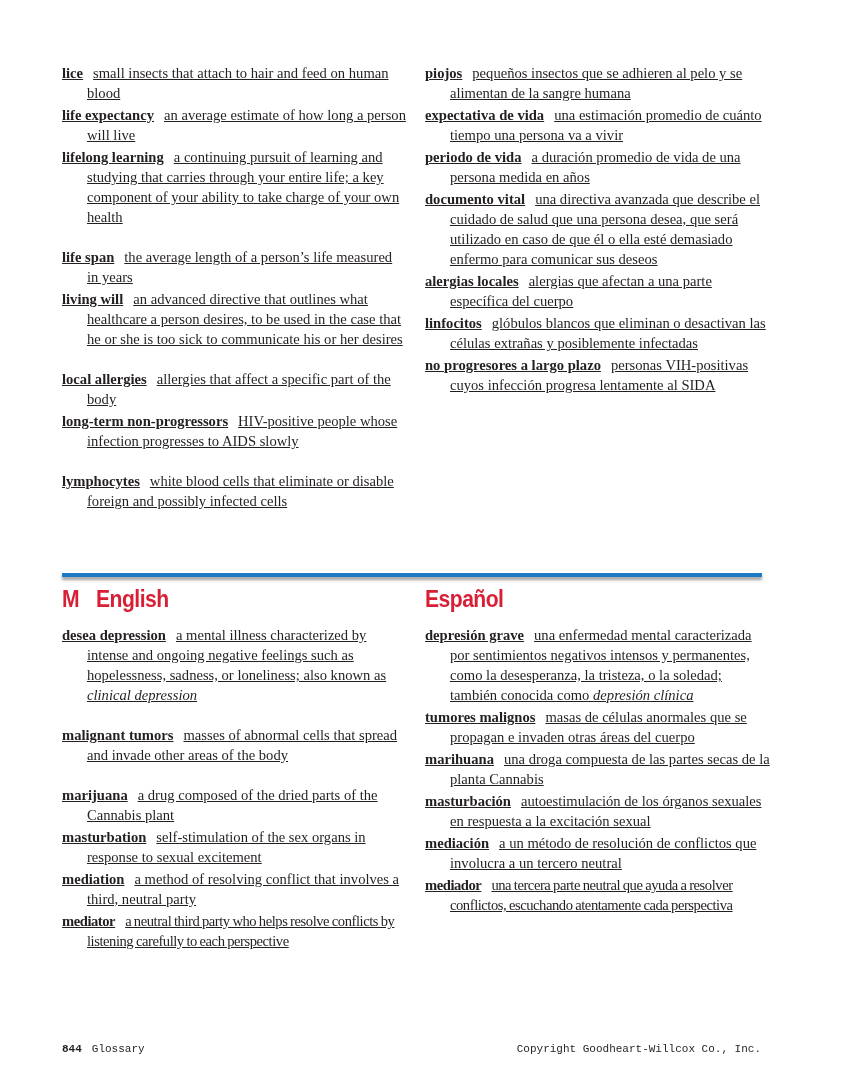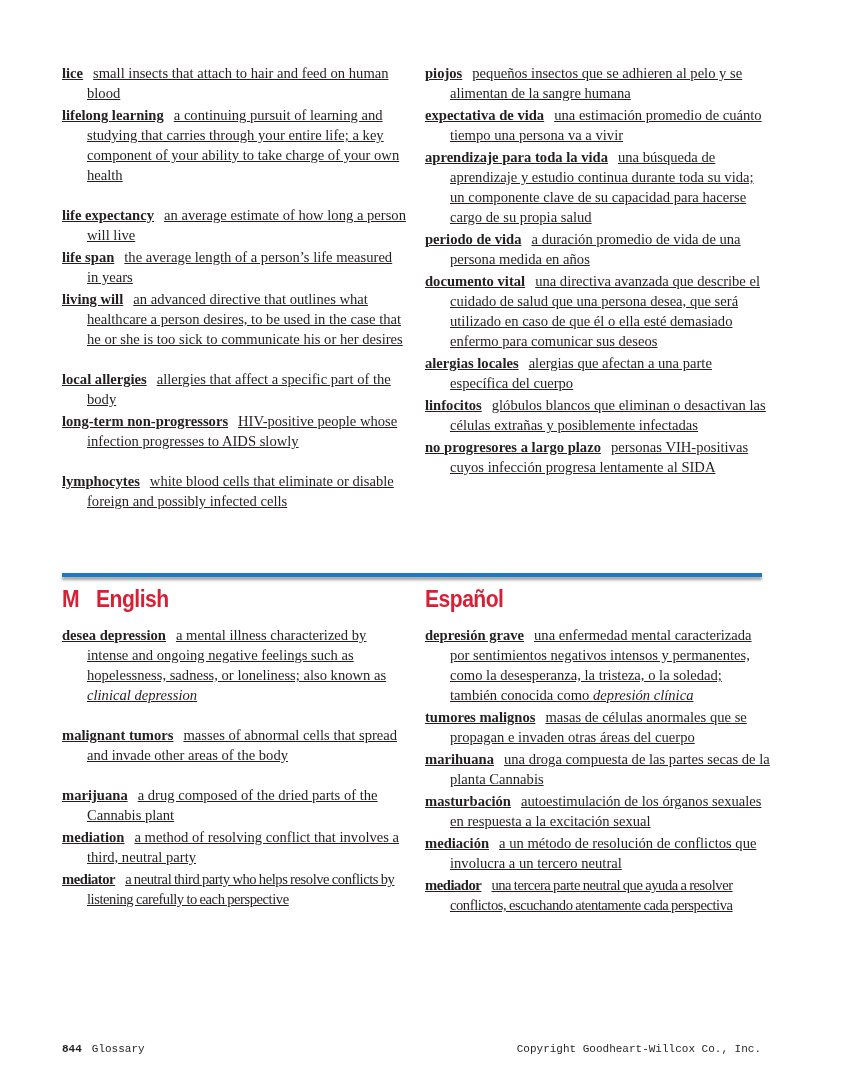--- a/index.html
+++ b/index.html
@@ -24,49 +24,49 @@
   .footer { position: absolute; top: 1043px; font-family: Liberation Mono, monospace; font-size: 11px; color: #231f20; }
   .footer.left { left: 62px; }
   .footer.right { right: 88px; }
   .pgnum { font-weight: bold; margin-right: 10px; }
 </style>
 </head>
 <body>
 
 <div class="col left top">
   <p class="entry"><span class="term">lice</span><span>small insects that attach to hair and feed on human blood</span></p>
+  <p class="entry"><span class="term">life expectancy</span><span>an average estimate of how long a person will live</span></p>
   <p class="entry gap"><span class="term">lifelong learning</span><span>a continuing pursuit of learning and studying that carries through your entire life; a key component of your ability to take charge of your own health</span></p>
-  <p class="entry"><span class="term">life expectancy</span><span>an average estimate of how long a person will live</span></p>
   <p class="entry"><span class="term">life span</span><span>the average length of a person’s life measured in years</span></p>
   <p class="entry gap"><span class="term">living will</span><span>an advanced directive that outlines what healthcare a person desires, to be used in the case that he or she is too sick to communicate his or her desires</span></p>
   <p class="entry"><span class="term">local allergies</span><span>allergies that affect a specific part of the body</span></p>
   <p class="entry gap"><span class="term">long-term non-progressors</span><span>HIV-positive people whose infection progresses to AIDS slowly</span></p>
   <p class="entry"><span class="term">lymphocytes</span><span>white blood cells that eliminate or disable foreign and possibly infected cells</span></p>
 </div>
 
 <div class="col right top">
   <p class="entry"><span class="term">piojos</span><span>pequeños insectos que se adhieren al pelo y se alimentan de la sangre humana</span></p>
   <p class="entry"><span class="term">expectativa de vida</span><span>una estimación promedio de cuánto tiempo una persona va a vivir</span></p>
-  <p class="entry"><span class="term">aprendizaje para toda la vida</span><span>una búsqueda de aprendizaje y estudio continua durante toda su vida; un componente clave de su capacidad para hacerse cargo de su propia salud</span></p>
   <p class="entry"><span class="term">periodo de vida</span><span>a duración promedio de vida de una persona medida en años</span></p>
   <p class="entry"><span class="term">documento vital</span><span>una directiva avanzada que describe el cuidado de salud que una persona desea, que será utilizado en caso de que él o ella esté demasiado enfermo para comunicar sus deseos</span></p>
   <p class="entry"><span class="term">alergias locales</span><span>alergias que afectan a una parte específica del cuerpo</span></p>
   <p class="entry"><span class="term">linfocitos</span><span>glóbulos blancos que eliminan o desactivan las células extrañas y posiblemente infectadas</span></p>
   <p class="entry"><span class="term">no progresores a largo plazo</span><span>personas VIH-positivas cuyos infección progresa lentamente al SIDA</span></p>
 </div>
 
 <div class="rule"></div>
 <div class="section-head sh-letter">M</div>
 <div class="section-head sh-eng">English</div>
 <div class="section-head sh-esp">Español</div>
 
 <div class="col left bottom">
   <p class="entry gap"><span class="term">desea depression</span><span>a mental illness characterized by intense and ongoing negative feelings such as hopelessness, sadness, or loneliness; also known as </span><i>clinical depression</i></p>
   <p class="entry gap"><span class="term">malignant tumors</span><span>masses of abnormal cells that spread and invade other areas of the body</span></p>
   <p class="entry"><span class="term">marijuana</span><span>a drug composed of the dried parts of the Cannabis plant</span></p>
+  <p class="entry"><span class="term">masturbation</span><span>self-stimulation of the sex organs in response to sexual excitement</span></p>
   <p class="entry"><span class="term">mediation</span><span>a method of resolving conflict that involves a third, neutral party</span></p>
   <p class="entry condensed"><span class="term">mediator</span><span>a neutral third party who helps resolve conflicts by listening carefully to each perspective</span></p>
 </div>
 
 <div class="col right bottom">
   <p class="entry"><span class="term">depresión grave</span><span>una enfermedad mental caracterizada por sentimientos negativos intensos y permanentes, como la desesperanza, la tristeza, o la soledad; también conocida como </span><i>depresión clínica</i></p>
   <p class="entry"><span class="term">tumores malignos</span><span>masas de células anormales que se propagan e invaden otras áreas del cuerpo</span></p>
   <p class="entry"><span class="term">marihuana</span><span>una droga compuesta de las partes secas de la planta Cannabis</span></p>
   <p class="entry"><span class="term">masturbación</span><span>autoestimulación de los órganos sexuales en respuesta a la excitación sexual</span></p>
   <p class="entry"><span class="term">mediación</span><span>a un método de resolución de conflictos que involucra a un tercero neutral</span></p>

